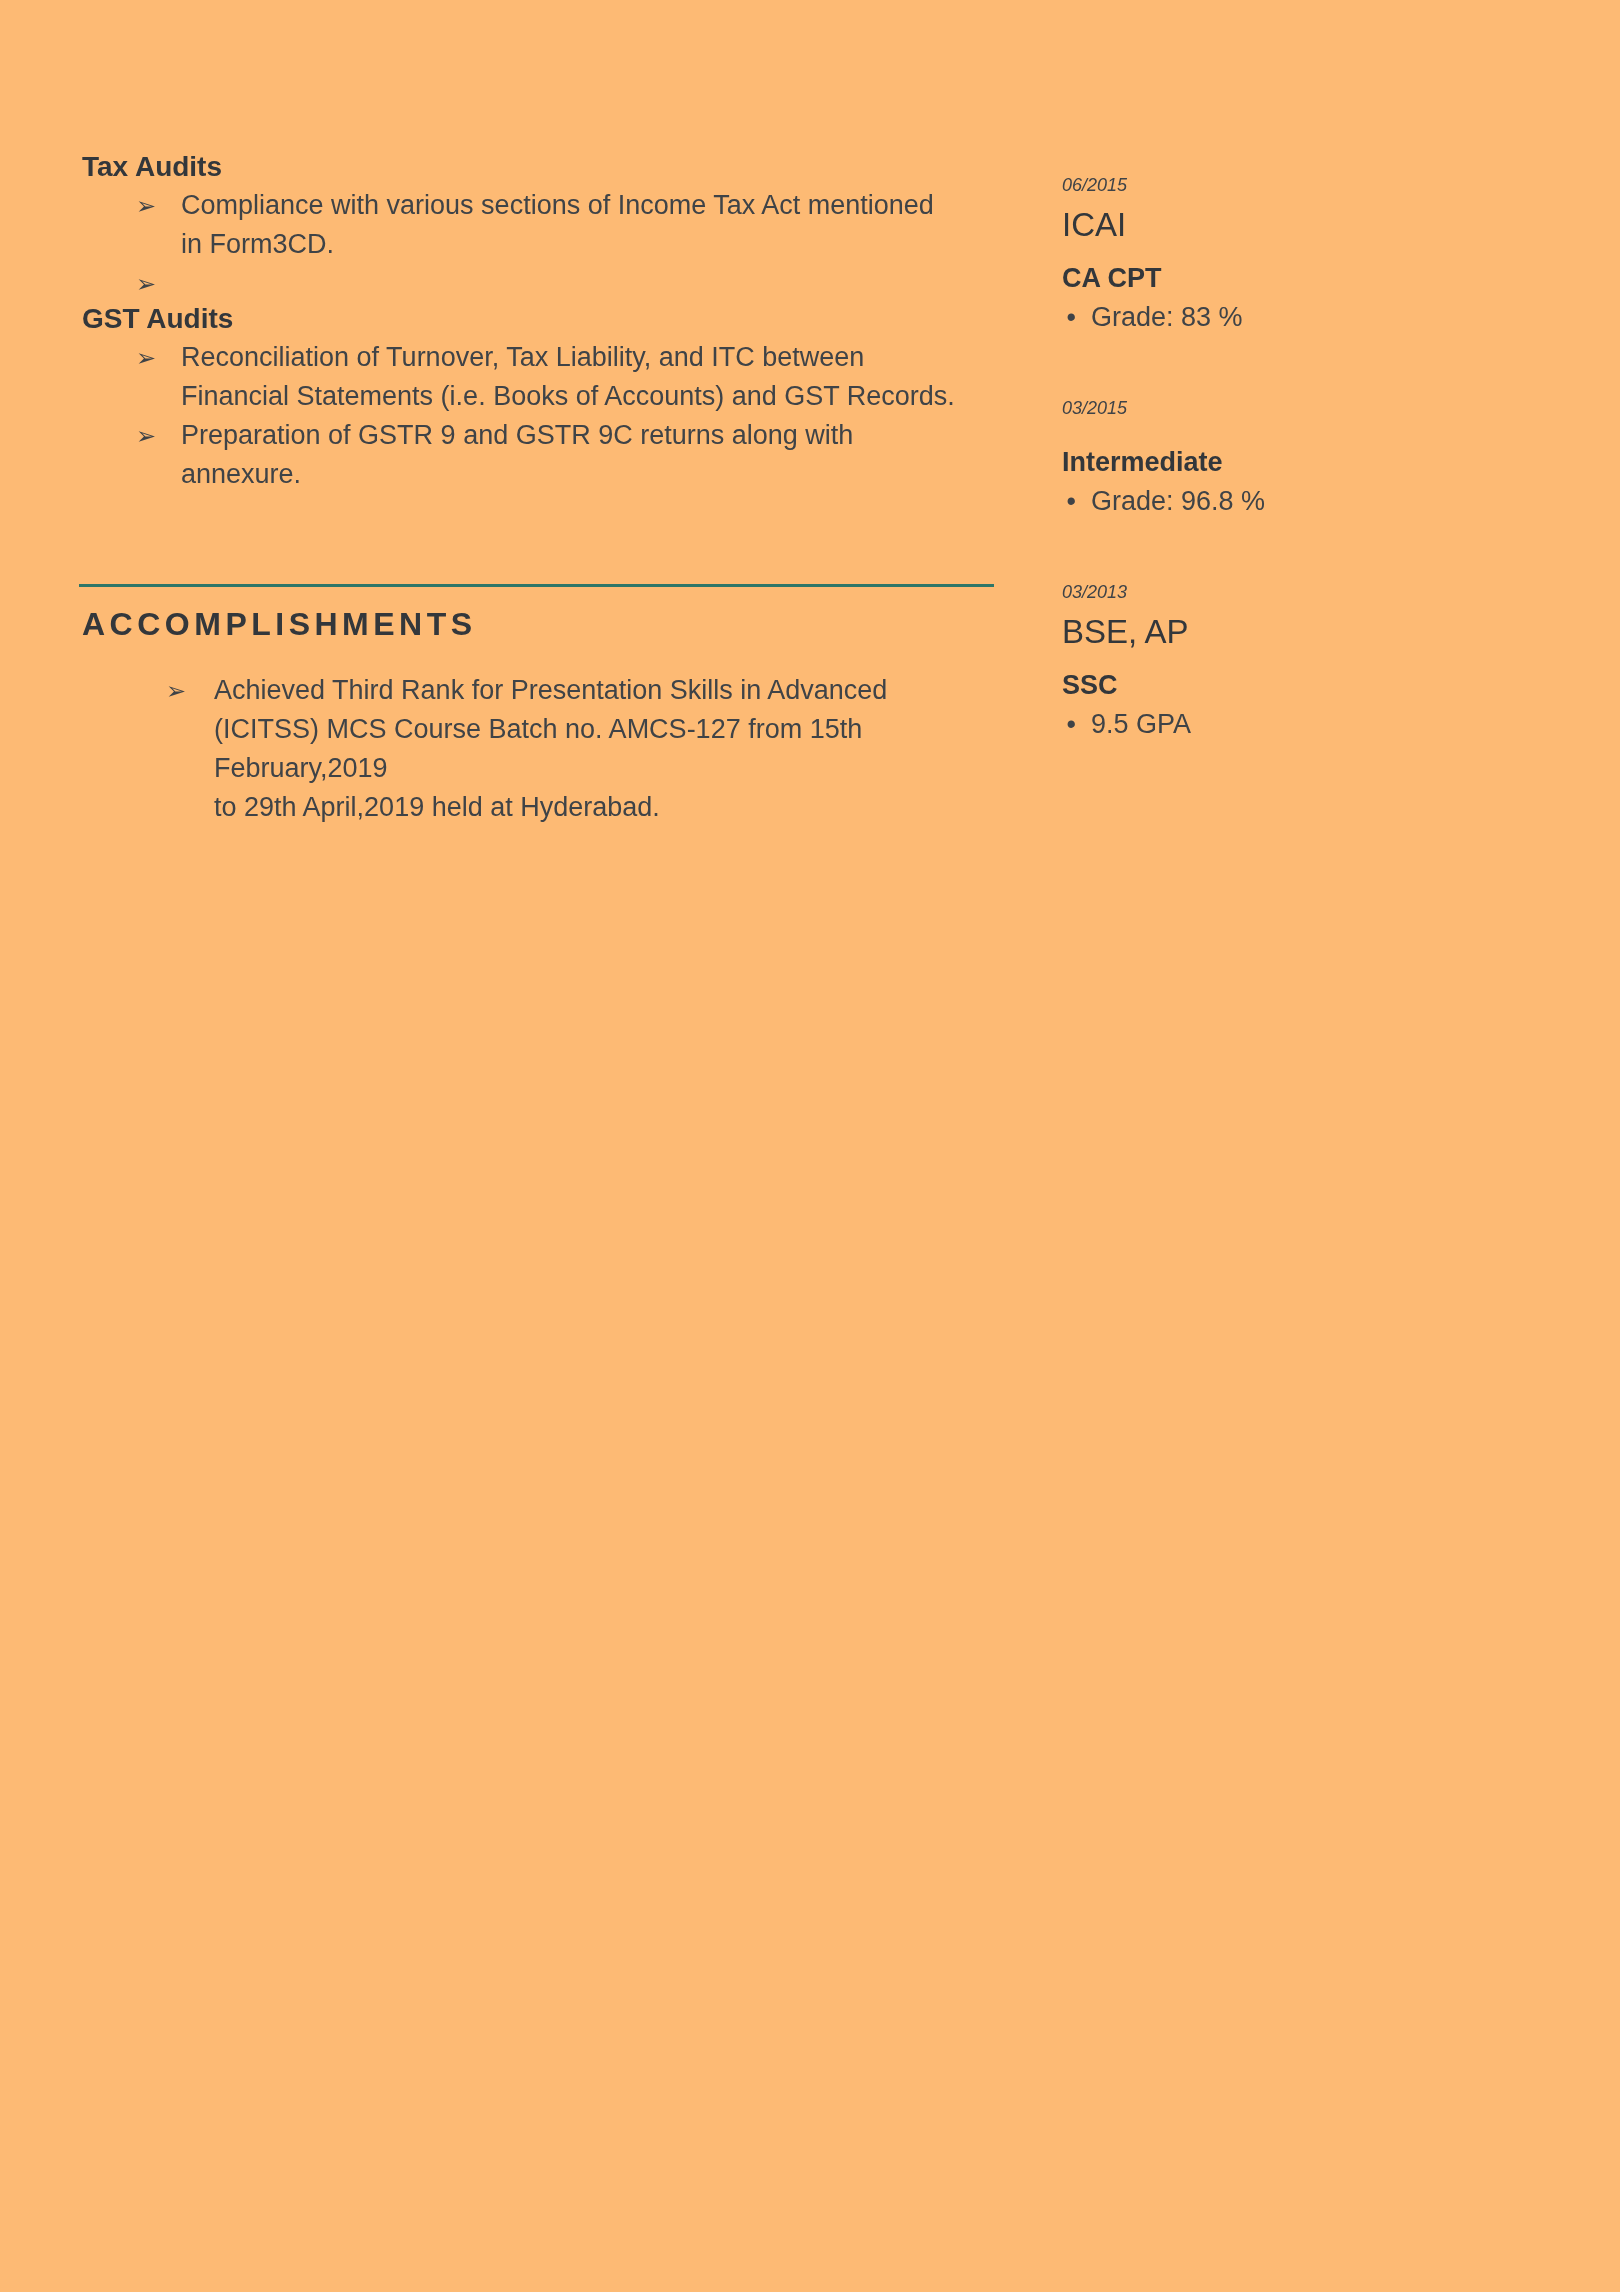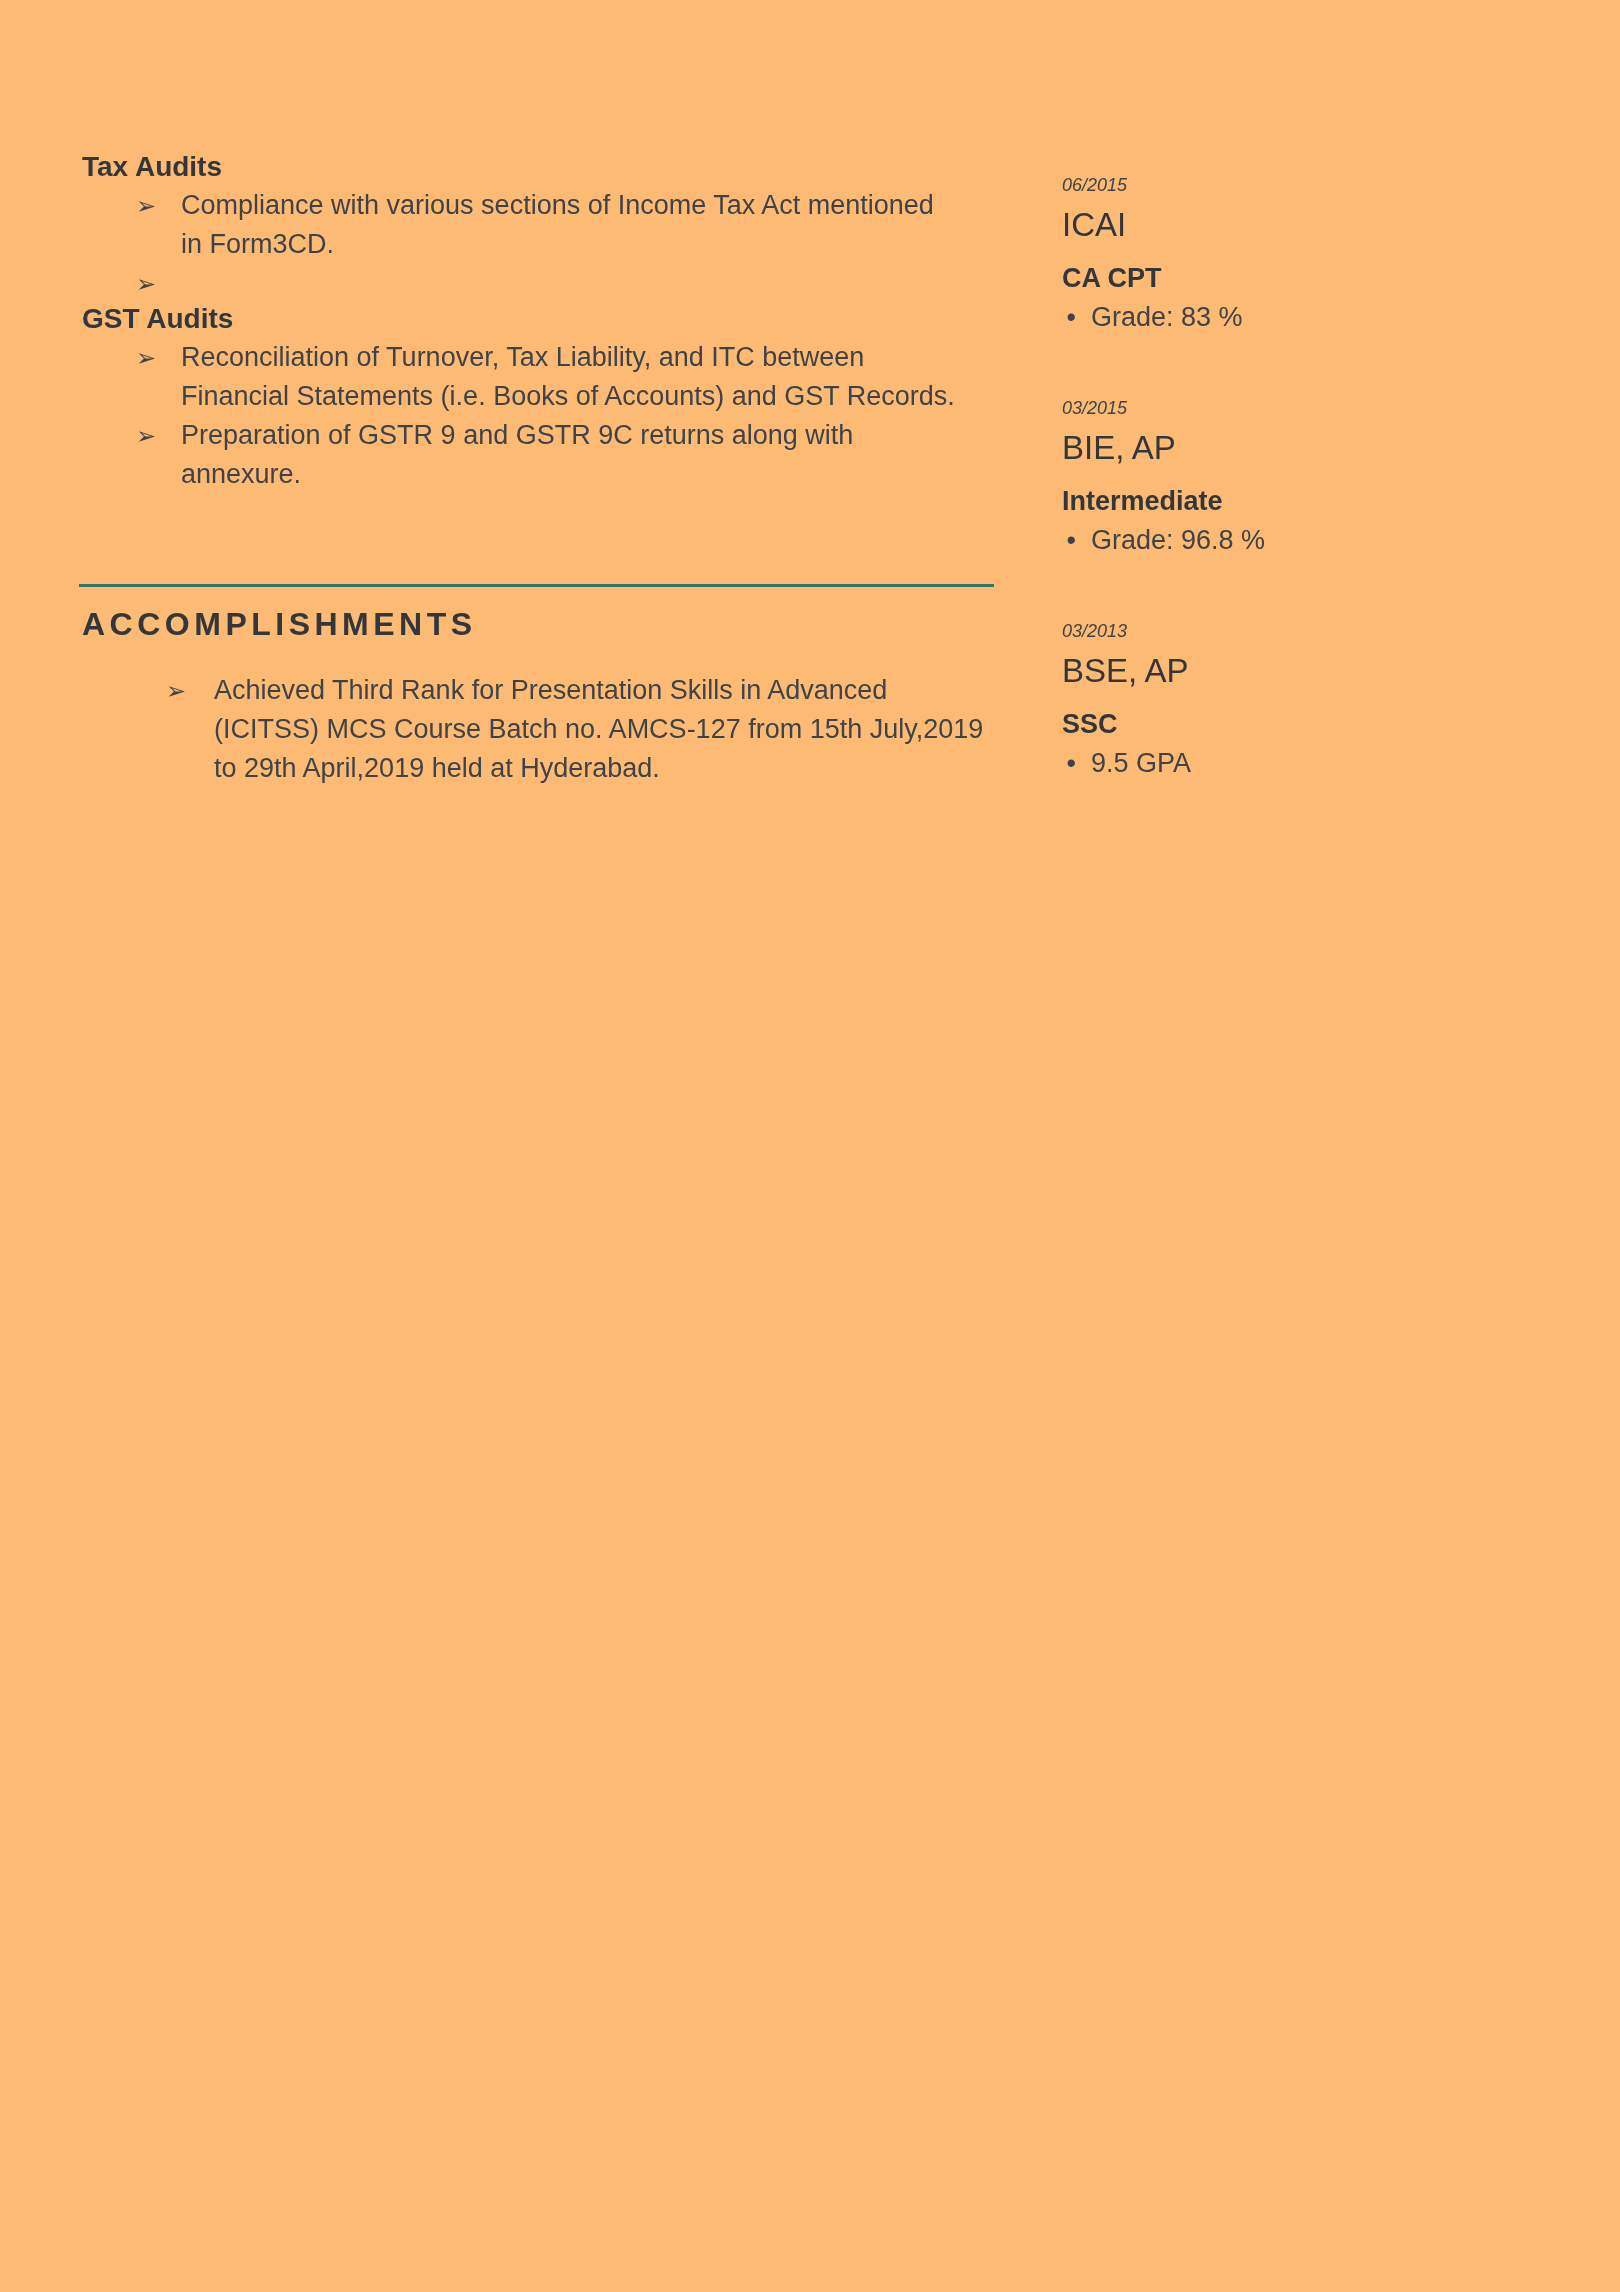--- a/index.html
+++ b/index.html
@@ -152,21 +152,21 @@
       </ul>
     </section>
 
     <h2 class="acc-title">ACCOMPLISHMENTS</h2>
 
     <ul class="blist acc-list">
       <li class="b acc-b">
         <span class="marker">➢</span>
         <div>
           <div class="bl">Achieved Third Rank for Presentation Skills in Advanced</div>
-          <div class="bl">(ICITSS) MCS Course Batch no. AMCS-127 from 15th July,2019</div>
+          <div class="bl">(ICITSS) MCS Course Batch no. AMCS-127 from 15th February,2019</div>
           <div class="bl">to 29th April,2019 held at Hyderabad.</div>
         </div>
       </li>
     </ul>
 
   </div>
 
   <div class="divider"></div>
 
   <aside class="edu-col">
@@ -176,21 +176,20 @@
       <div class="edu-inst">ICAI</div>
       <div class="edu-qual">CA CPT</div>
       <div class="edu-detail">
         <span class="dot">•</span>
         <span>Grade: 83 %</span>
       </div>
     </div>
 
     <div class="entry">
       <div class="edu-date">03/2015</div>
-      <div class="edu-inst">BIE, AP</div>
       <div class="edu-qual">Intermediate</div>
       <div class="edu-detail">
         <span class="dot">•</span>
         <span>Grade: 96.8 %</span>
       </div>
     </div>
 
     <div class="entry">
       <div class="edu-date">03/2013</div>
       <div class="edu-inst">BSE, AP</div>

